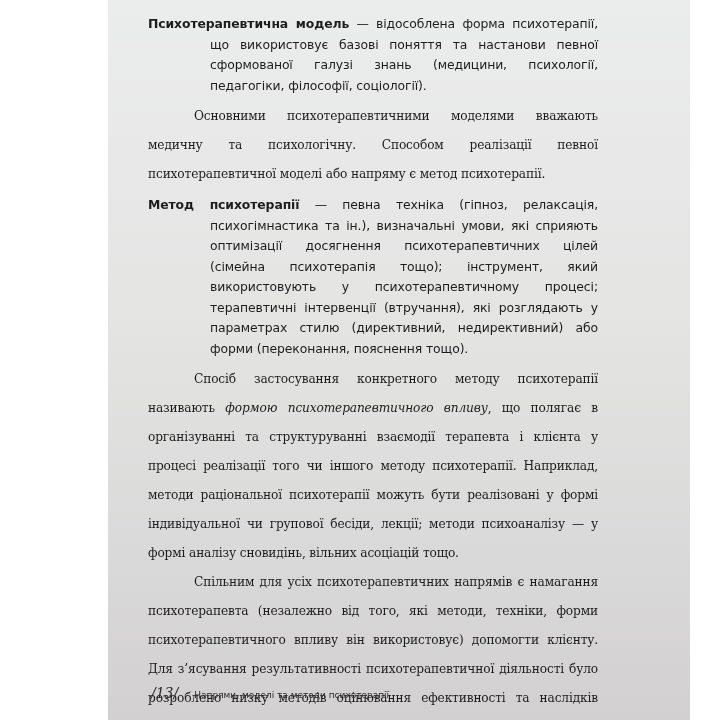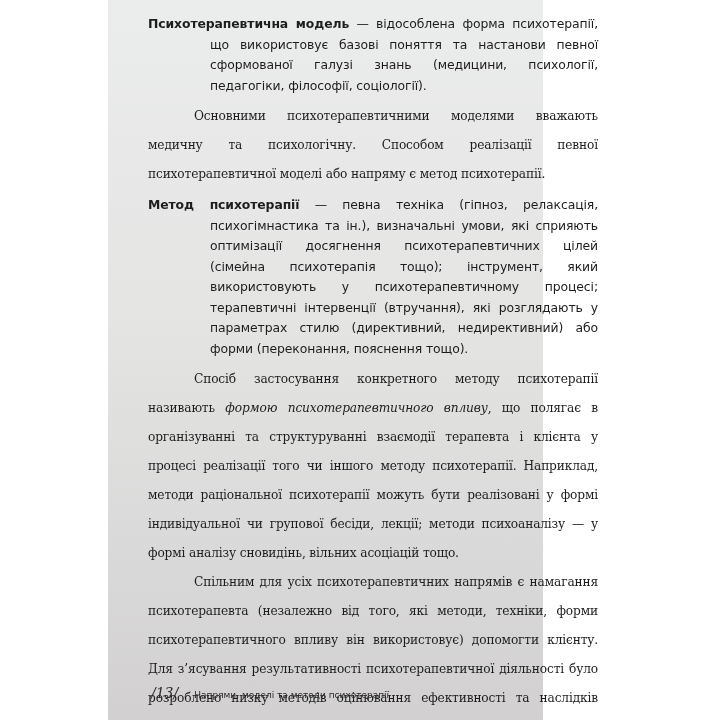--- a/index.html
+++ b/index.html
@@ -1,18 +1,18 @@
 <!DOCTYPE html>
 <html><head>
   <meta charset="utf-8">
   <style>
     html, body { margin: 0; padding: 0; background: #ffffff; }
     body { width: 720px; height: 720px; position: relative; overflow: hidden; }
     .page {
-      position: absolute; left: 108px; top: 0; width: 435px; height: 720px;
+      position: absolute; left: 108px; top: 0; width: 582px; height: 720px;
       background: linear-gradient(180deg, #ebecec 0%, #e4e4e3 45%, #d9d8d8 80%, #d2d0d0 100%);
     }
     .content { position: absolute; left: 40px; top: 14px; width: 450px; color: #1d1d1d; }
     .sans { font-family: "DejaVu Sans", sans-serif; font-size: 12.4px; line-height: 20.5px; letter-spacing: -0.1px; }
     .serif { font-family: "DejaVu Serif", serif; font-size: 12.2px; line-height: 29px; letter-spacing: -0.15px; text-align: justify; }
     .def { margin: 0 0 6px 0; padding-left: 62px; text-indent: -62px; text-align: justify; }
     .def b { font-weight: bold; }
     .para { margin: 0 0 6px 0; text-indent: 46px; }
     .para.tight { margin-bottom: 0; }
     .para em { font-style: italic; }

